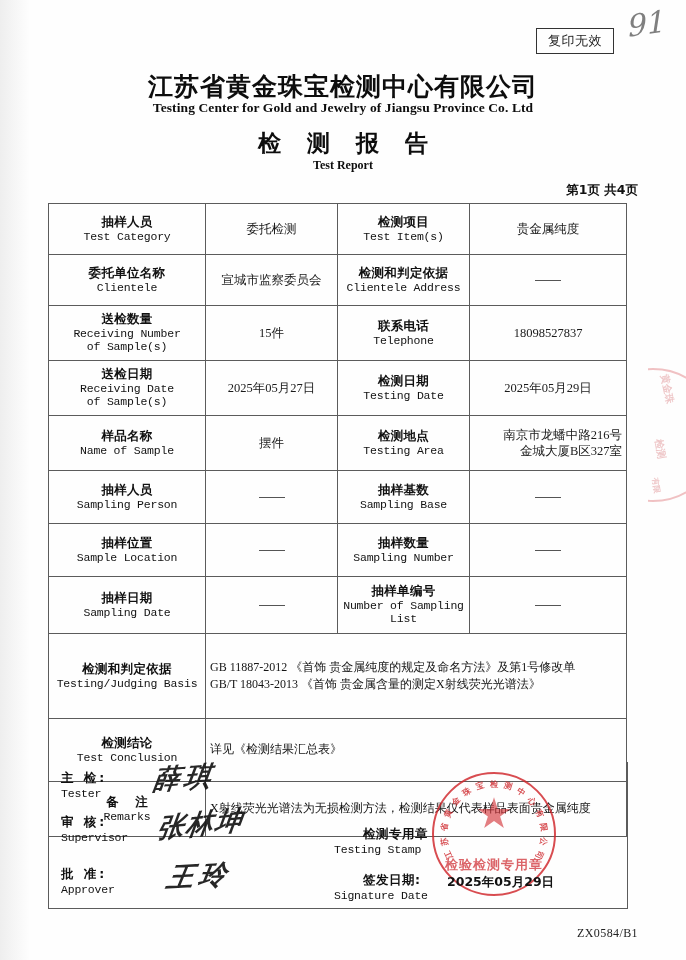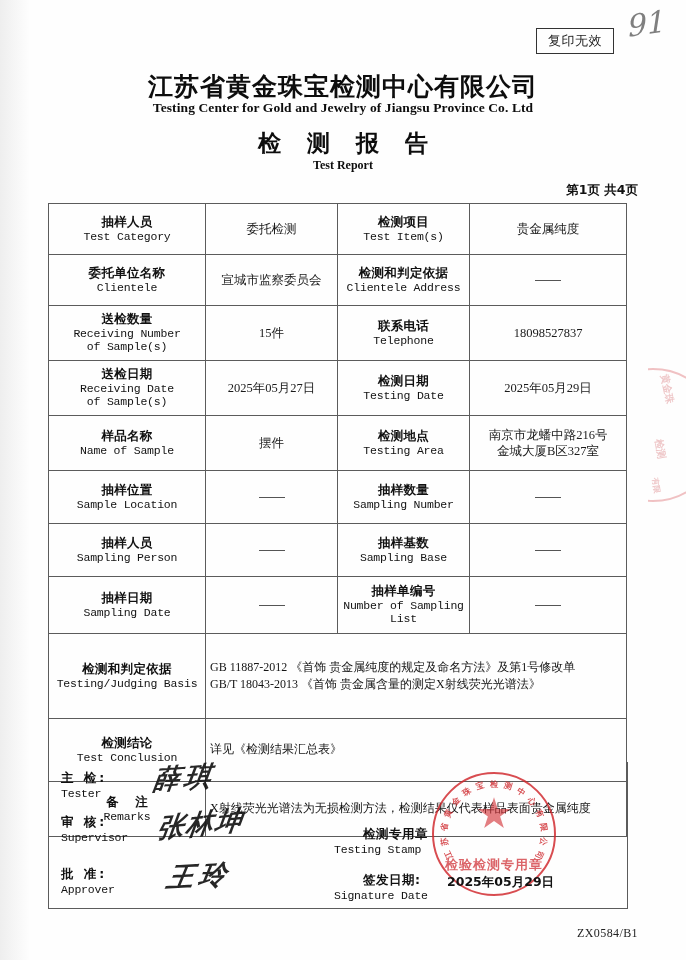--- a/index.html
+++ b/index.html
@@ -153,21 +153,21 @@
     color: #111;
     letter-spacing: -0.2px;
   }
   td.val {
     text-align: center;
     font-family: "Liberation Serif", serif;
     font-size: 12.5px;
     color: #1a1a1a;
     line-height: 1.3;
   }
-  td.val .ln { display: block; }
+  td.val .ln { display: block; text-align: right; }
   .dash {
     display: inline-block;
     width: 26px;
     border-top: 1.6px solid #555;
     vertical-align: middle;
     position: relative;
     top: -1px;
   }
   td.leftlbl {
     text-align: left;
@@ -462,40 +462,40 @@
           <span class="en">Testing Area</span>
         </td>
         <td class="val">
           <span class="ln">南京市龙蟠中路216号</span>
           <span class="ln">金城大厦B区327室</span>
         </td>
       </tr>
 
       <tr>
         <td class="lbl" style="height:46px">
+          <span class="cn">抽样人员</span>
+          <span class="en">Sampling Person</span>
+        </td>
+        <td class="val"><span class="dash"></span></td>
+        <td class="lbl">
+          <span class="cn">抽样基数</span>
+          <span class="en">Sampling Base</span>
+        </td>
+        <td class="val"><span class="dash"></span></td>
+      </tr>
+
+      <tr>
+        <td class="lbl" style="height:46px">
           <span class="cn">抽样位置</span>
           <span class="en">Sample Location</span>
         </td>
         <td class="val"><span class="dash"></span></td>
         <td class="lbl">
           <span class="cn">抽样数量</span>
           <span class="en">Sampling Number</span>
-        </td>
-        <td class="val"><span class="dash"></span></td>
-      </tr>
-
-      <tr>
-        <td class="lbl" style="height:46px">
-          <span class="cn">抽样人员</span>
-          <span class="en">Sampling Person</span>
-        </td>
-        <td class="val"><span class="dash"></span></td>
-        <td class="lbl">
-          <span class="cn">抽样基数</span>
-          <span class="en">Sampling Base</span>
         </td>
         <td class="val"><span class="dash"></span></td>
       </tr>
 
       <tr>
         <td class="lbl" style="height:50px">
           <span class="cn">抽样日期</span>
           <span class="en">Sampling Date</span>
         </td>
         <td class="val"><span class="dash"></span></td>

